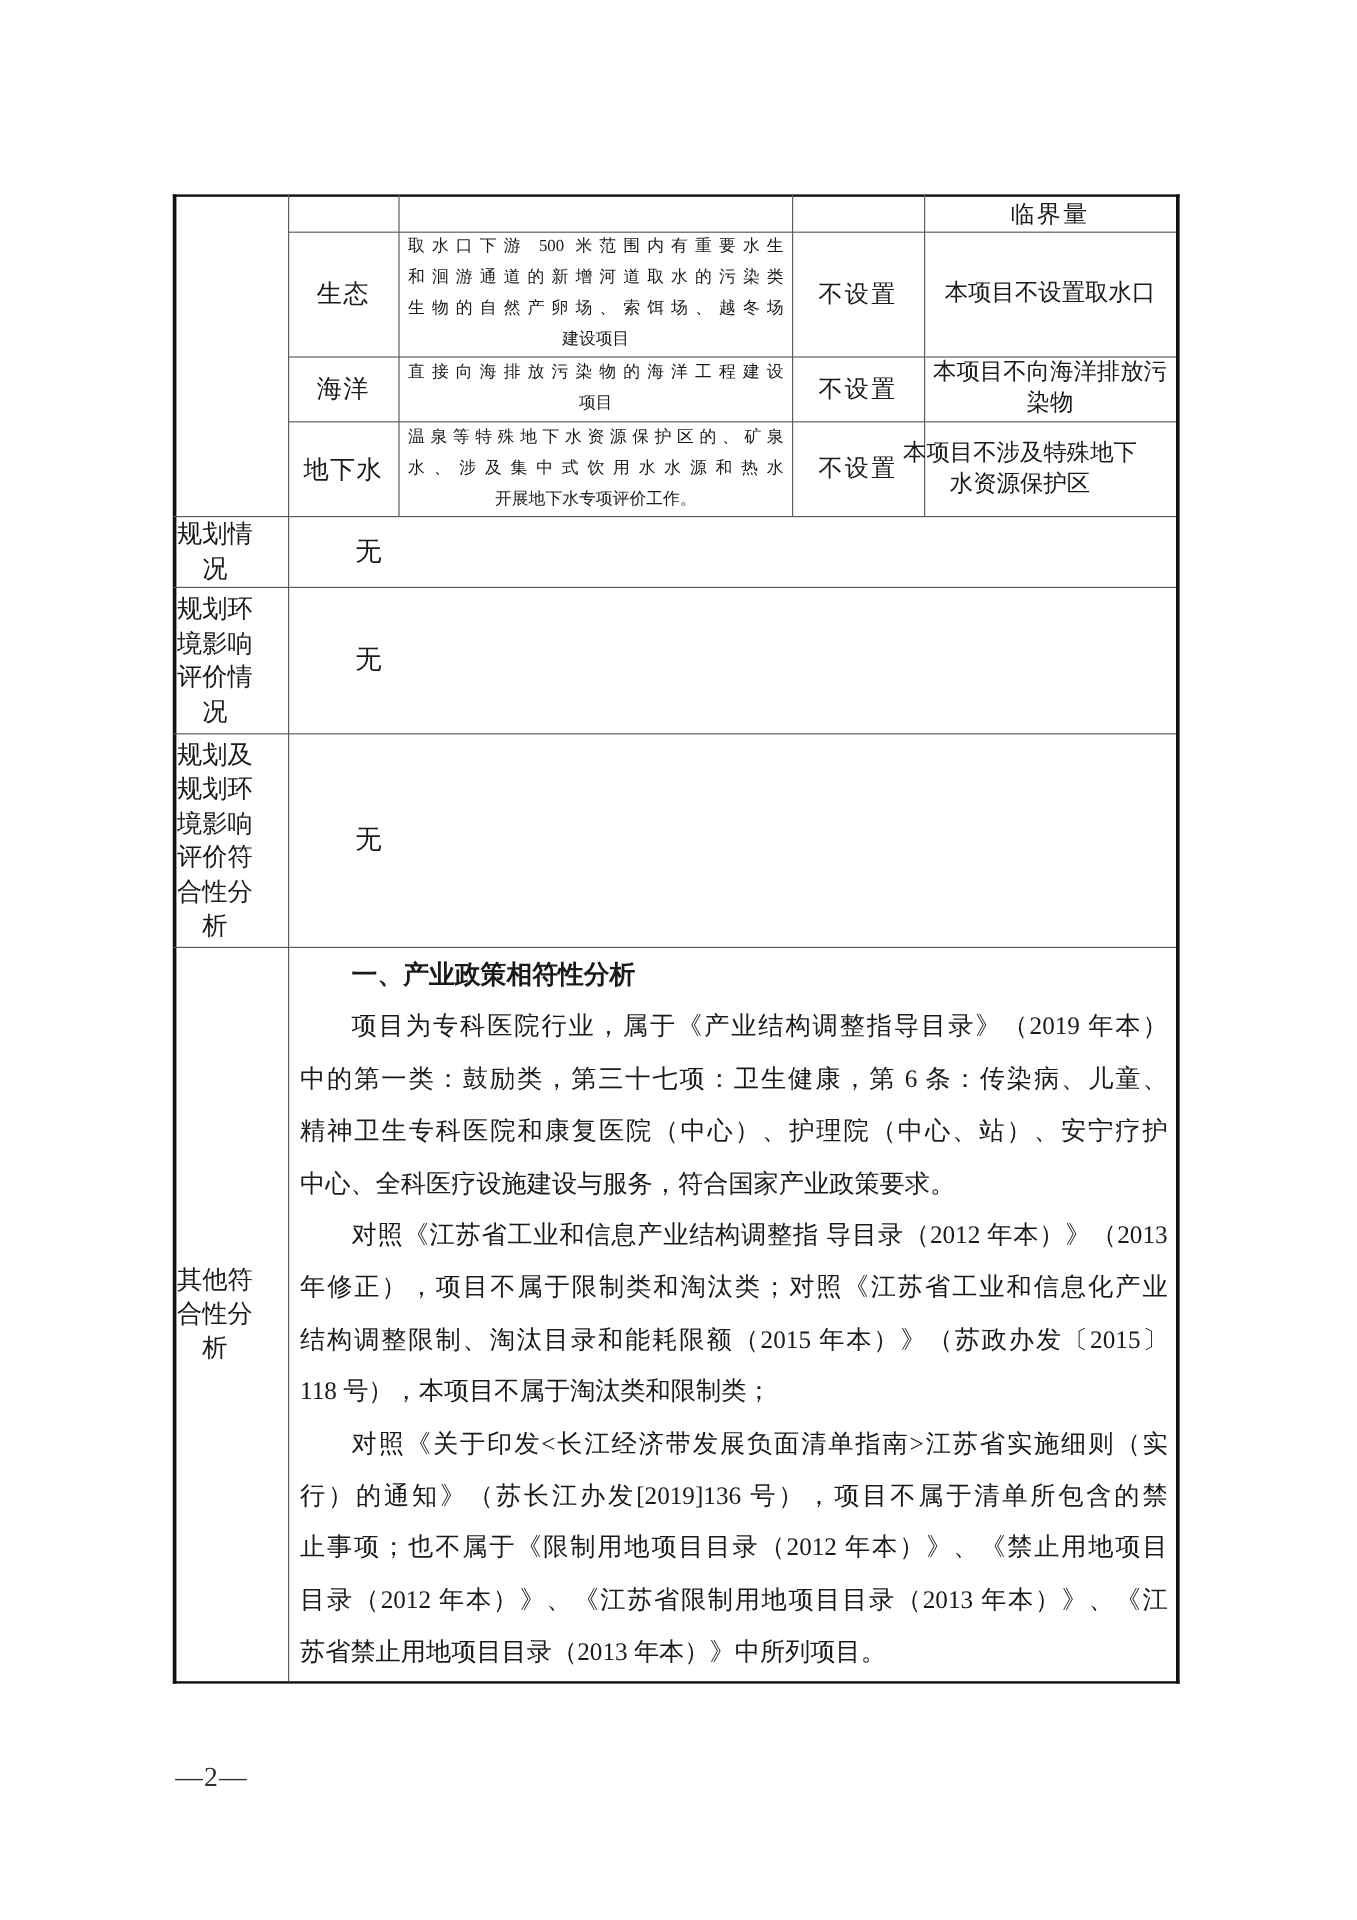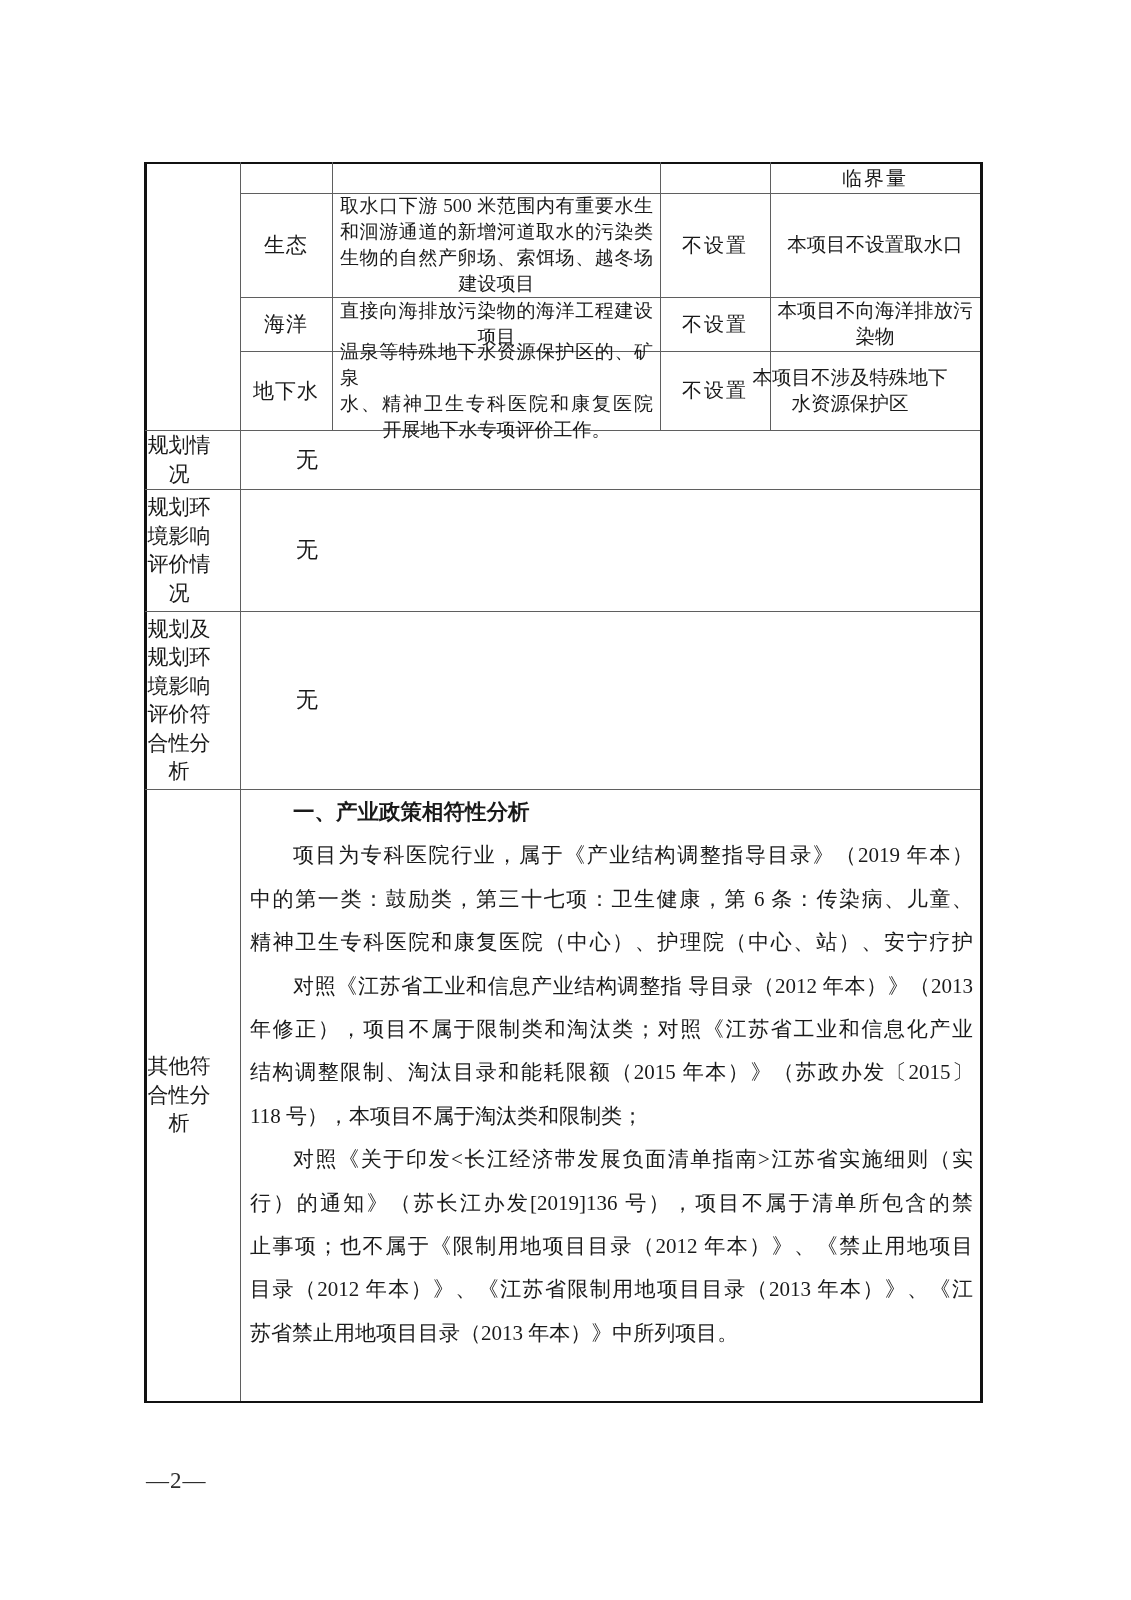--- a/index.html
+++ b/index.html
@@ -21,21 +21,21 @@
   .cell{
     position:absolute;
     display:flex;flex-direction:column;
     align-items:flex-start;justify-content:center;
     box-sizing:border-box;
   }
   .cell > div{width:100%;}
   .cat{font-size:21px;letter-spacing:1px;}
   .setting{font-size:20px;letter-spacing:2px;}
   .hdr{font-size:20px;letter-spacing:2px;}
-  .desc-cell{padding:0 6px;font-size:19px;line-height:26px;}
+  .desc-cell{padding:0 6px;font-size:14px;line-height:26px;}
   .res-cell{padding:0 6px;font-size:19.5px;line-height:26px;}
   .jl{text-align:justify;text-align-last:justify;}
   .cl{text-align:center;}
   .label-cell{padding:0;}
   .label-cell .lbl{width:66px;text-align:center;font-size:21px;line-height:28.5px;}
   .value-cell{align-items:flex-start;padding-left:55px;font-size:22px;}
   .other-content{
     position:absolute;left:250px;top:791px;width:723px;
     font-size:21px;line-height:43.4px;
   }
@@ -101,21 +101,21 @@
   <div class="cell res-cell" style="left:771px;top:298px;width:208px;height:52px;">
     <div class="cl">本项目不向海洋排放污</div>
     <div class="cl">染物</div>
   </div>
 
   <div class="cell cat" style="left:241px;top:352px;width:90px;height:77px;">
     <div class="cl">地下水</div>
   </div>
   <div class="cell desc-cell" style="left:334px;top:352px;width:325px;height:77px;">
     <div class="jl">温泉等特殊地下水资源保护区的、矿泉</div>
-    <div class="jl">水、精神卫生专科医院和康复医院</div>
+    <div class="jl">水、涉及集中式饮用水水源和热水</div>
     <div class="cl">开展地下水专项评价工作。</div>
   </div>
   <div class="cell setting" style="left:661px;top:352px;width:108px;height:77px;">
     <div class="cl">不设置</div>
   </div>
   <div class="cell res-cell" style="left:746px;top:352px;width:208px;height:77px;">
     <div class="cl">本项目不涉及特殊地下</div>
     <div class="cl">水资源保护区</div>
   </div>
 
@@ -142,20 +142,21 @@
 
   <div class="cell label-cell" style="left:146px;top:790px;width:93px;height:610px;">
     <div class="lbl">其他符合性分析</div>
   </div>
 
   <div class="other-content">
     <div class="ln head">一、产业政策相符性分析</div>
     <div class="ln ind">项目为专科医院行业，属于《产业结构调整指导目录》（2019 年本）</div>
     <div class="ln">中的第一类：鼓励类，第三十七项：卫生健康，第 6 条：传染病、儿童、</div>
     <div class="ln">精神卫生专科医院和康复医院（中心）、护理院（中心、站）、安宁疗护</div>
+    <div class="ln end">中心、全科医疗设施建设与服务，符合国家产业政策要求。</div>
     <div class="ln ind">对照《江苏省工业和信息产业结构调整指 导目录（2012 年本）》（2013</div>
     <div class="ln">年修正），项目不属于限制类和淘汰类；对照《江苏省工业和信息化产业</div>
     <div class="ln">结构调整限制、淘汰目录和能耗限额（2015 年本）》（苏政办发〔2015〕</div>
     <div class="ln end">118 号），本项目不属于淘汰类和限制类；</div>
     <div class="ln ind">对照《关于印发&lt;长江经济带发展负面清单指南&gt;江苏省实施细则（实</div>
     <div class="ln">行）的通知》（苏长江办发[2019]136 号），项目不属于清单所包含的禁</div>
     <div class="ln">止事项；也不属于《限制用地项目目录（2012 年本）》、《禁止用地项目</div>
     <div class="ln">目录（2012 年本）》、《江苏省限制用地项目目录（2013 年本）》、《江</div>
     <div class="ln end">苏省禁止用地项目目录（2013 年本）》中所列项目。</div>
   </div>

